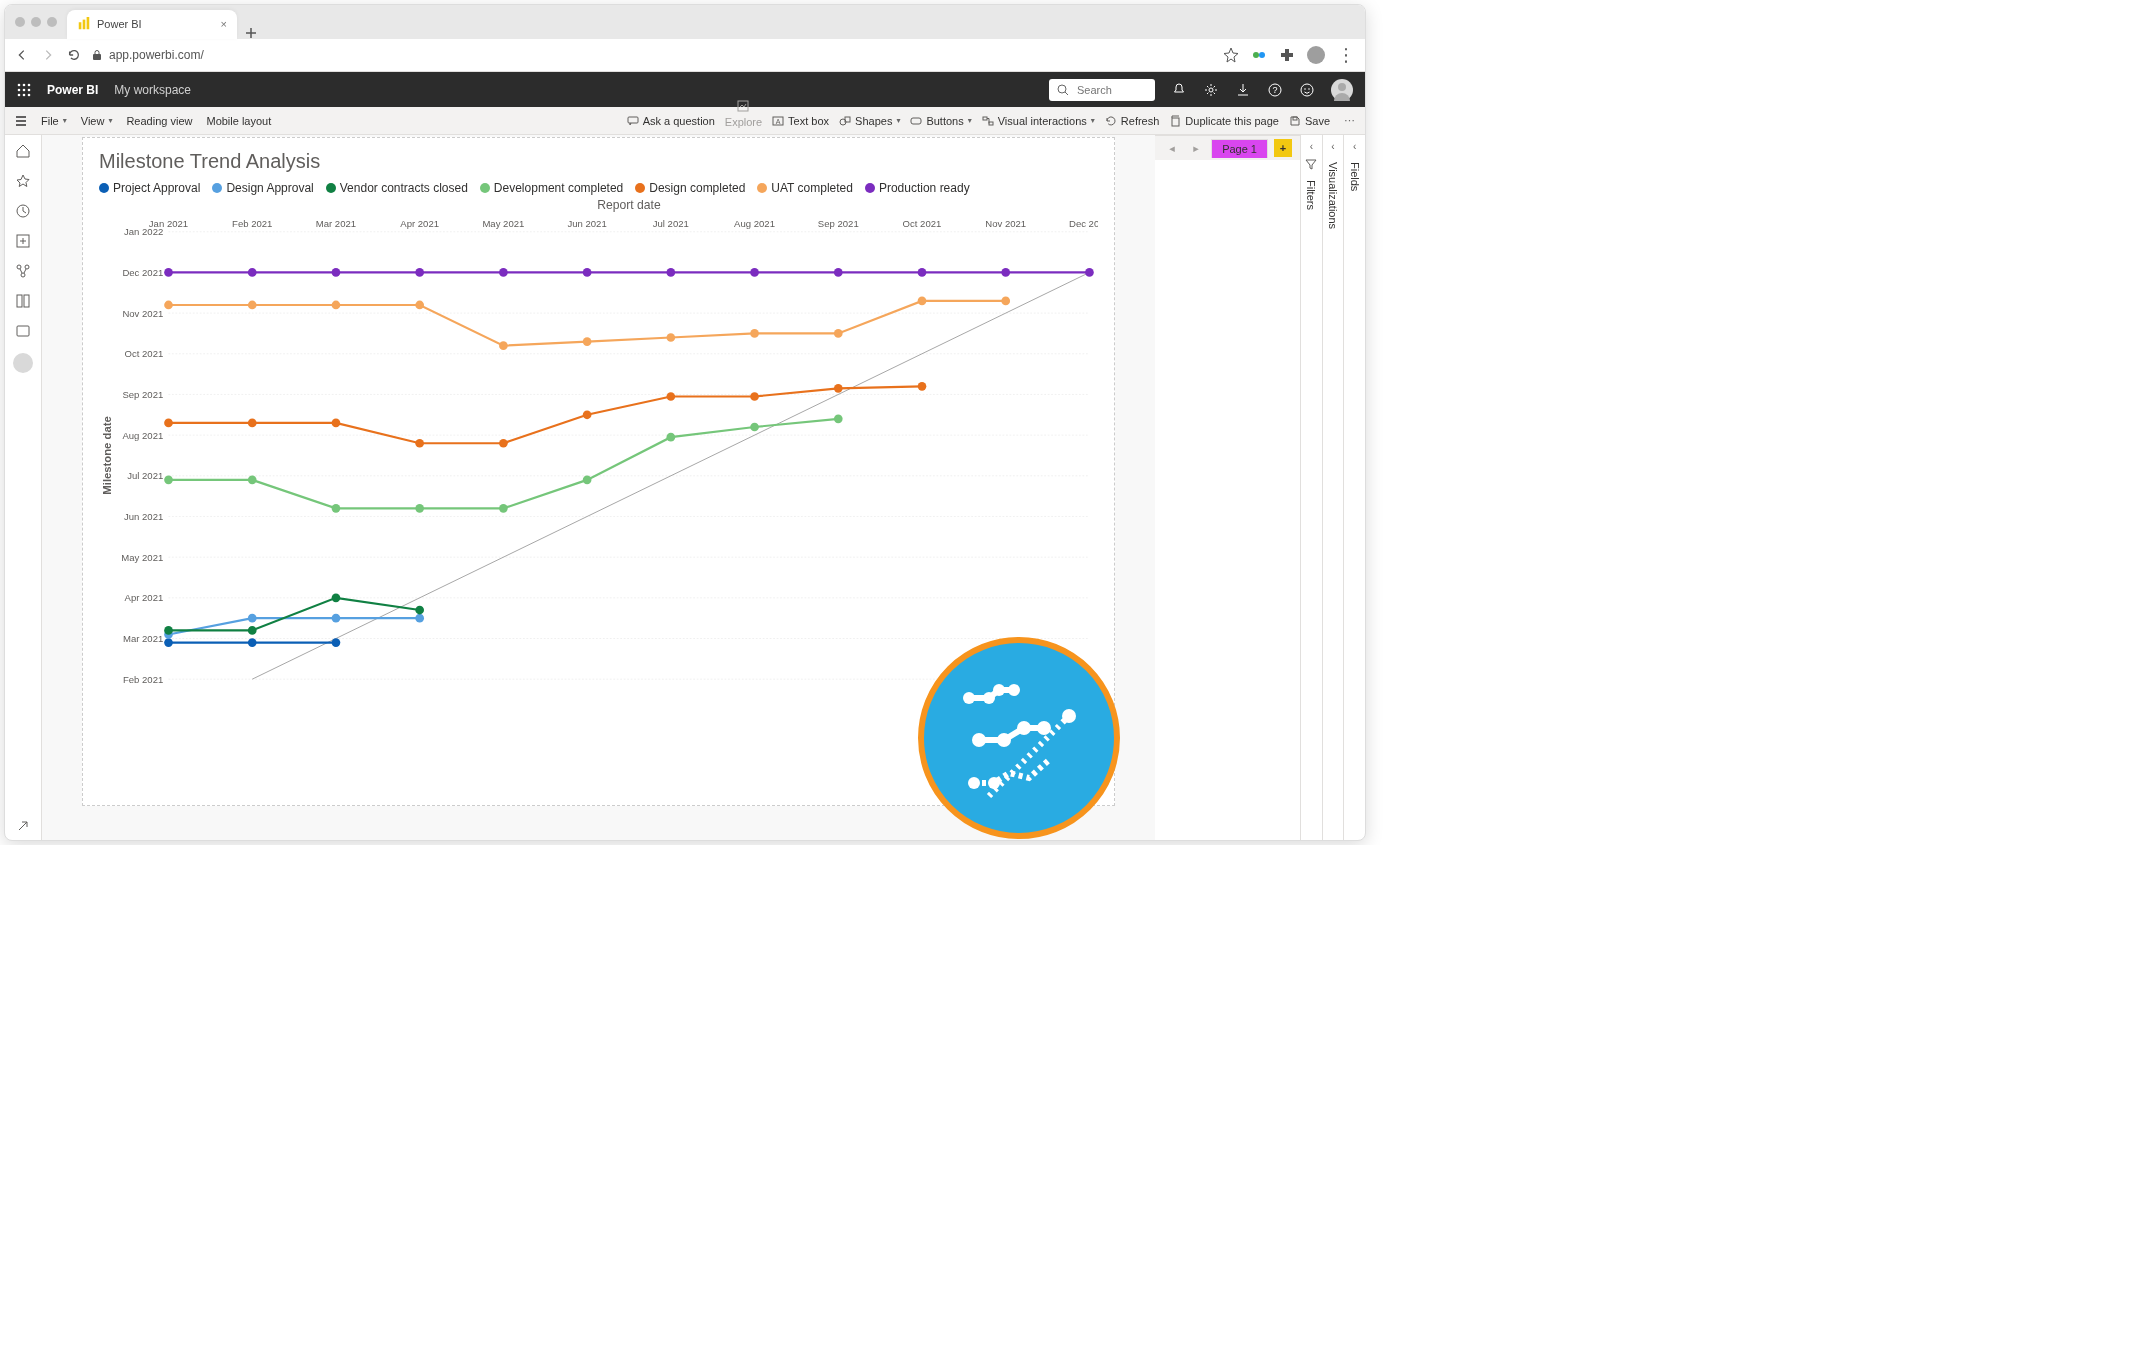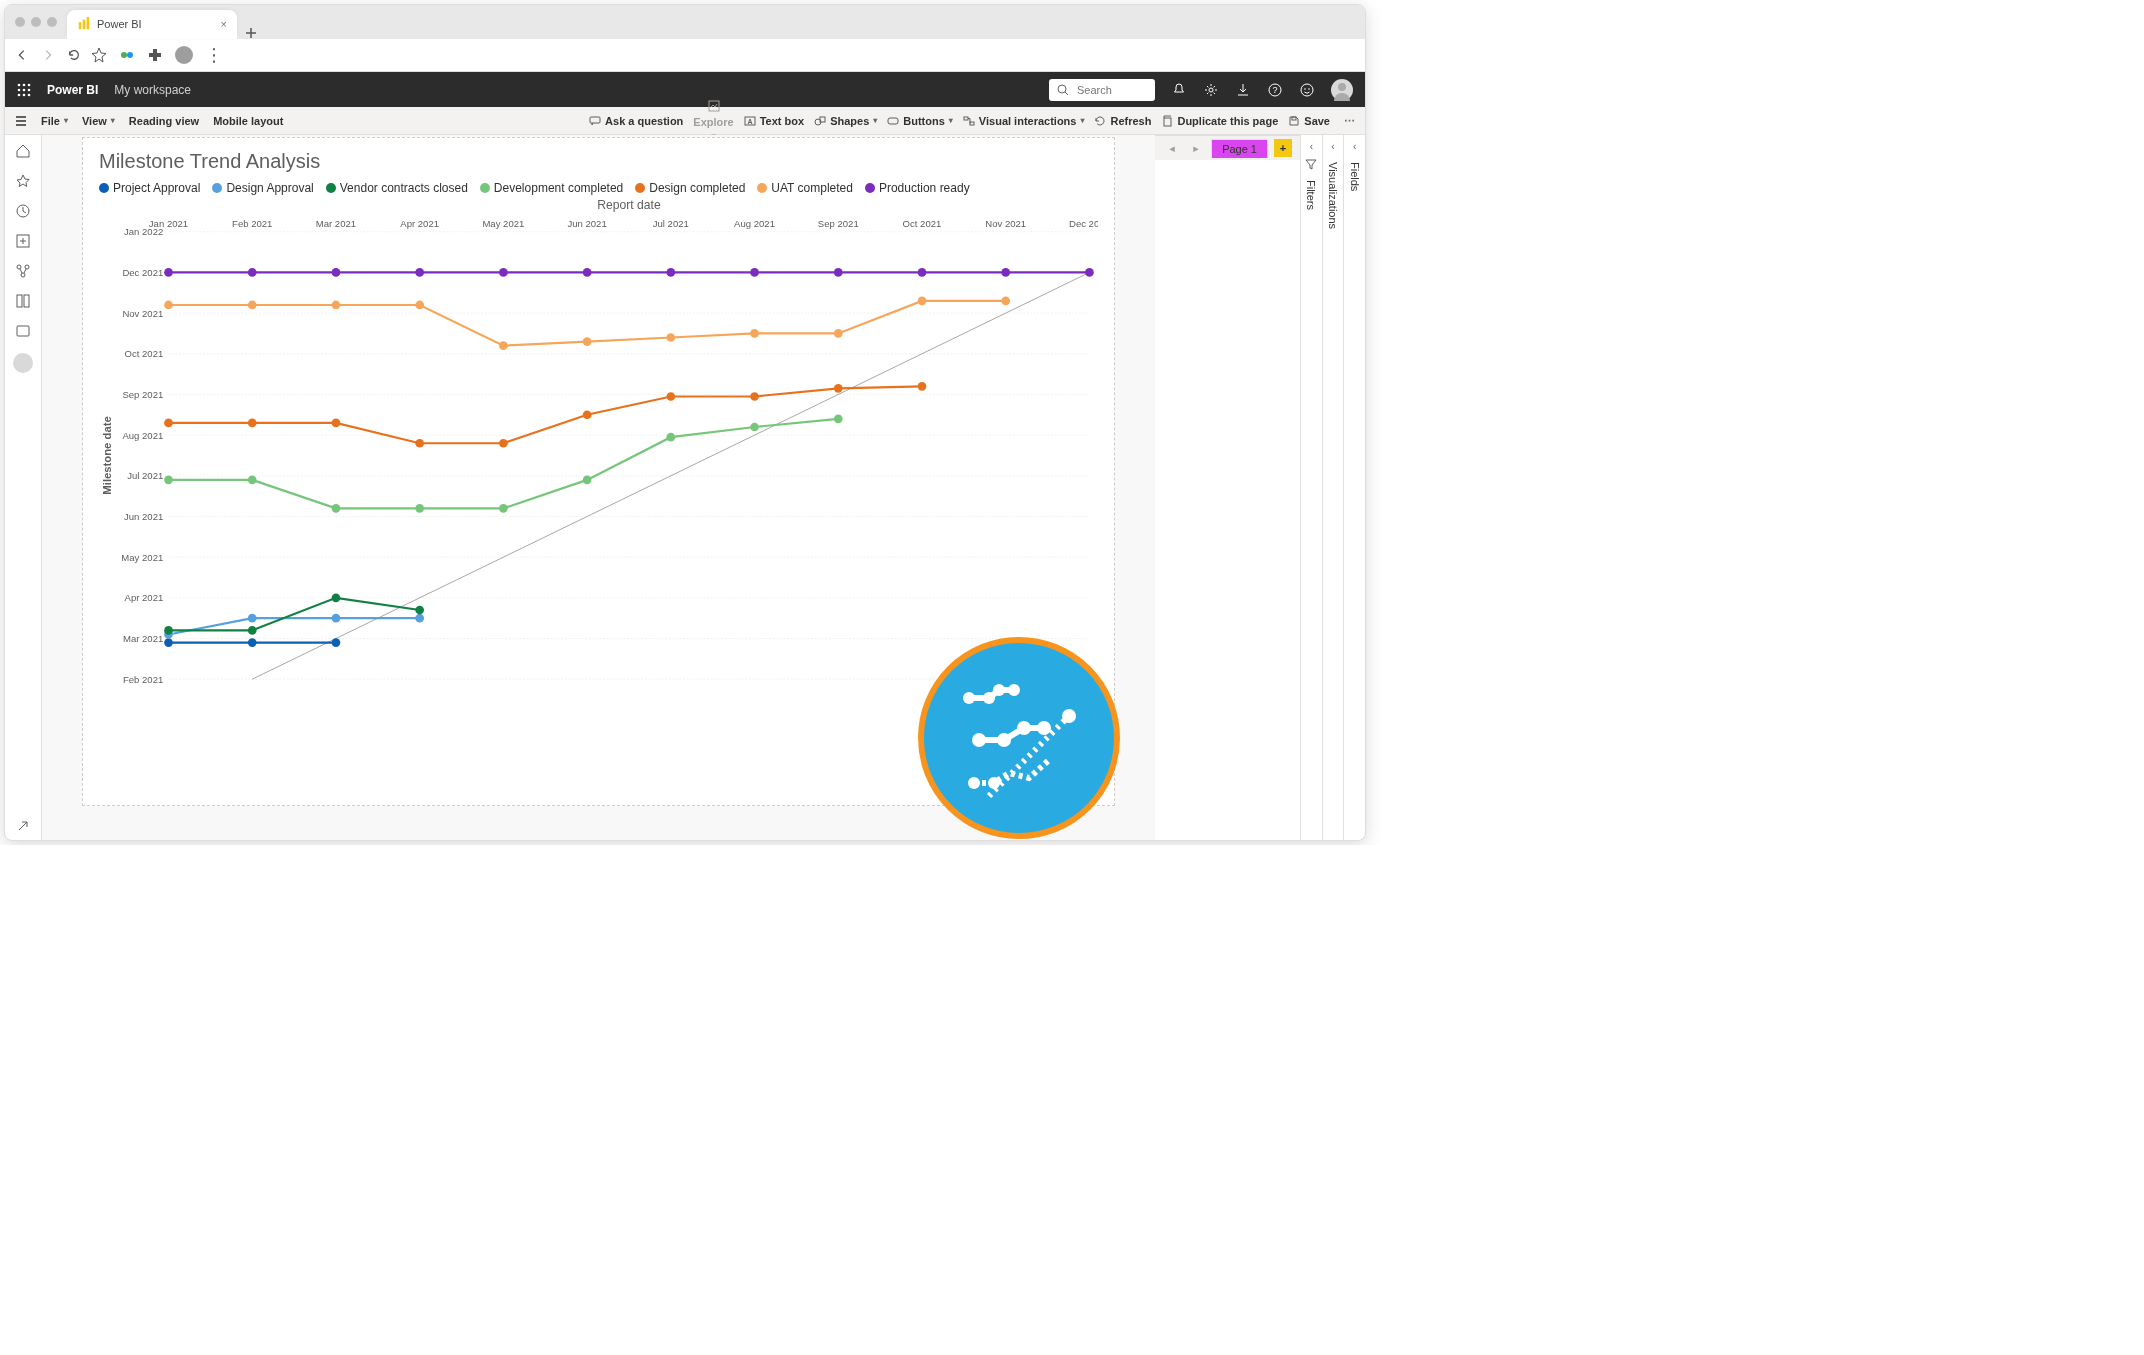--- a/index.html
+++ b/index.html
@@ -36,21 +36,21 @@
   .blackbar .waffle{width:14px;height:14px;}
   .blackbar .brand{font-weight:600;}
   .blackbar .ws{color:#d0d0d0;}
   .blackbar .spacer{flex:1;}
   .blackbar .search{background:#fff;border-radius:3px;display:flex;align-items:center;padding:0 8px;height:22px;width:90px;color:#666;gap:6px;}
   .blackbar .search svg{width:12px;height:12px;}
   .blackbar .search input{border:none;outline:none;font-size:11px;width:60px;background:transparent;}
   .blackbar .icon-btn{width:16px;height:16px;display:flex;align-items:center;justify-content:center;}
   .blackbar .icon-btn svg{width:14px;height:14px;}
   .blackbar .avatar{width:22px;height:22px;border-radius:50%;background:#d9d9d9;display:flex;align-items:center;justify-content:center;}
-  .greybar{height:var(--greybar-h);background:#f3f2f1;border-bottom:1px solid #e1dfdd;display:flex;align-items:center;padding:0 10px;gap:14px;font-size:11px;color:#323130;font-weight:bold;}
+  .greybar{height:var(--greybar-h);background:#f3f2f1;border-bottom:1px solid #e1dfdd;display:flex;align-items:center;padding:0 10px;gap:14px;font-size:11px;color:#323130;}
   .greybar .left{display:flex;gap:14px;align-items:center;}
   .greybar .middle{flex:1;}
   .greybar .right{display:flex;gap:10px;align-items:center;}
   .gb-item{display:flex;align-items:center;gap:4px;color:#323130;}
   .gb-item svg{width:12px;height:12px;}
   .gb-item.disabled{color:#a19f9d;flex-direction:column;}
   .gb-chev{font-size:8px;color:#666;}
   .greybar .dots{margin-left:4px;color:#666;}
   .main{display:flex;height:calc(835px - var(--chrome-h) - var(--addr-h) - var(--blackbar-h) - var(--greybar-h));}
   .leftnav{width:var(--leftnav-w);border-right:1px solid #e1dfdd;display:flex;flex-direction:column;align-items:center;gap:14px;padding-top:8px;color:#605e5c;}
@@ -114,20 +114,27 @@
     <div class="nav-icons">
       <svg viewBox="0 0 16 16">
           <path d="M10 3l-5 5 5 5" stroke="#555" stroke-width="1.5" fill="none"></path>
         </svg>
       <svg viewBox="0 0 16 16">
           <path d="M6 3l5 5-5 5" stroke="#bbb" stroke-width="1.5" fill="none"></path>
         </svg>
       <svg viewBox="0 0 16 16">
           <path d="M3 8a5 5 0 1 1 1.5 3.5M3 8V4m0 4h4" stroke="#555" stroke-width="1.5" fill="none"></path>
         </svg>
+    </div>
+    <div class="url">
+      <svg class="lock" viewBox="0 0 12 12">
+          <rect x="2" y="5" width="8" height="6" rx="1" fill="#555"></rect>
+          <path d="M4 5V3.5a2 2 0 0 1 4 0V5" stroke="#555" fill="none"></path>
+        </svg>
+      <span>app.powerbi.com/</span>
     </div>
     <div class="right-icons">
       <svg viewBox="0 0 16 16">
           <path d="M8 1l2 5 5 .5-4 3.5 1 5-4-3-4 3 1-5-4-3.5 5-.5z" fill="none" stroke="#555"></path>
         </svg>
       <svg viewBox="0 0 16 16">
           <circle cx="5" cy="8" r="3" fill="#4caf50"></circle>
           <circle cx="11" cy="8" r="3" fill="#2196f3"></circle>
         </svg>
       <svg viewBox="0 0 16 16">

